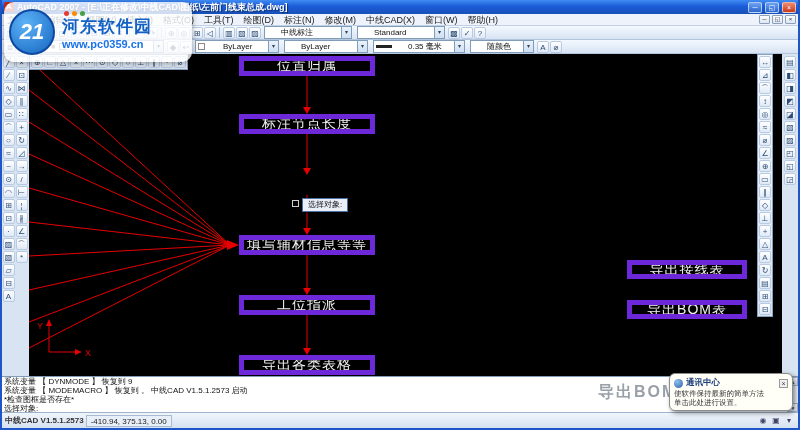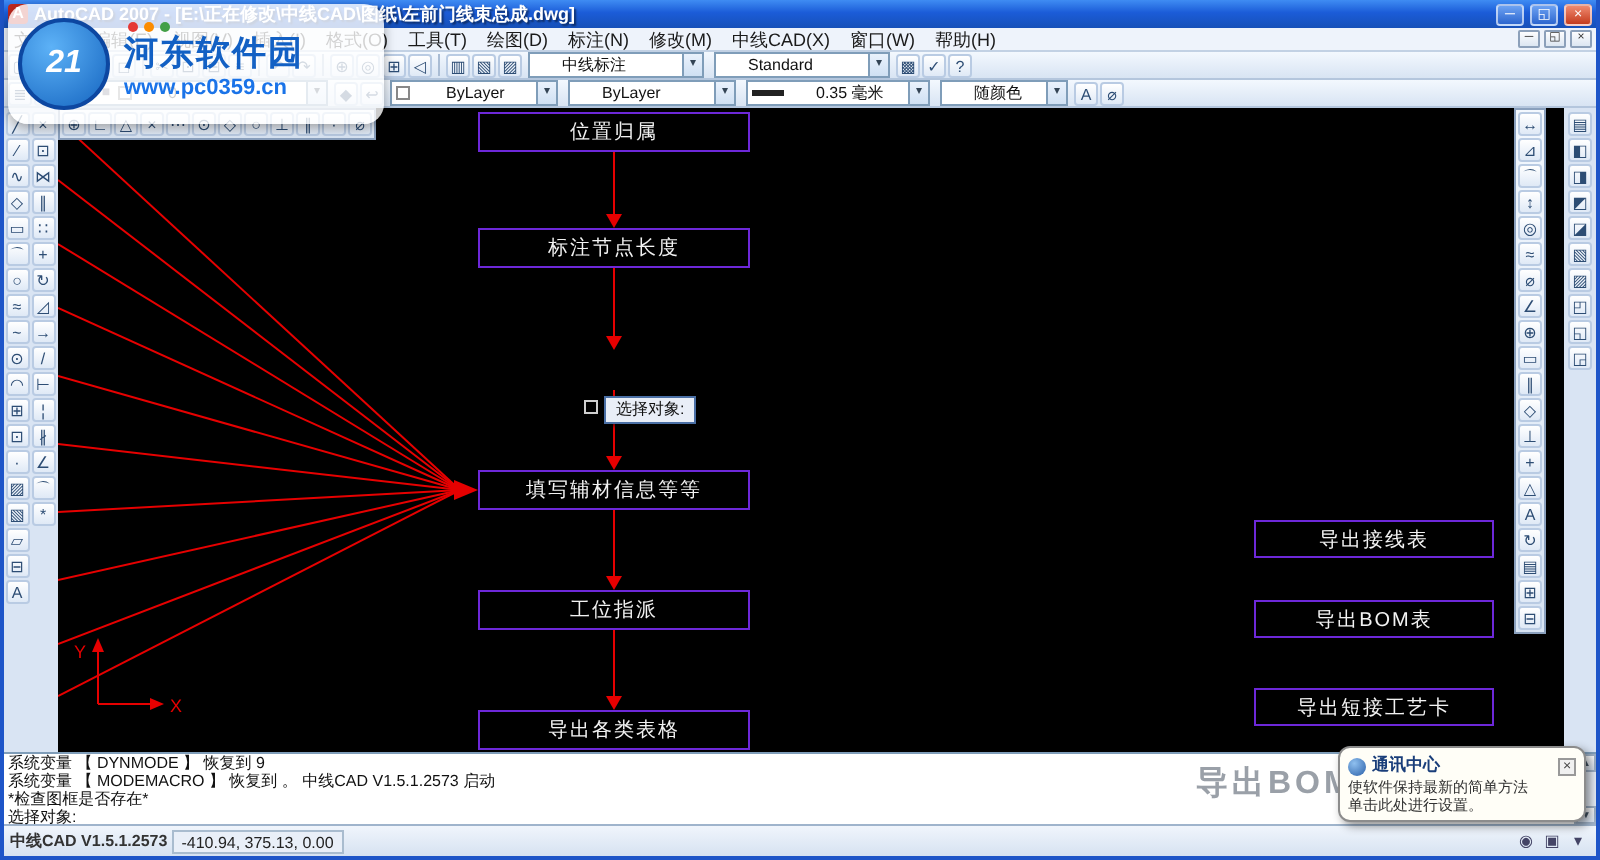--- a/index.html
+++ b/index.html
@@ -48,21 +48,21 @@
   #right-dock { width:16px; flex:0 0 16px; background:#d9e4f3; display:flex; justify-content:center; }
   .icol { width:13px; display:flex; flex-direction:column; align-items:center; gap:1px; padding-top:2px; }
   #canvas { flex:1; position:relative; background:#000; overflow:hidden; }
   #cvg { position:absolute; left:0; top:0; width:100%; height:100%; }
 
   .float-tb { position:absolute; background:linear-gradient(#f3f8fe,#d8e4f3); border:1px solid #8aa0bd;
               display:flex; gap:1px; padding:1px; z-index:8; }
   #osnap-bar { left:0; top:0; }
   #dim-col { left:728px; top:0; flex-direction:column; }
 
-  .fnode { position:absolute; border:1px solid #6d28d9; background:#000; color:#f2f2f2; font-size:10px;
+  .fnode { position:absolute; border:5px solid #6d28d9; background:#000; color:#f2f2f2; font-size:14px;
            display:flex; align-items:center; justify-content:center; letter-spacing:1px; z-index:5; white-space:nowrap; overflow:hidden; }
   #cursor-tooltip { position:absolute; left:273px; top:144px; background:#e9eef7; border:1px solid #4a6fa5; color:#111;
            font-size:8px; line-height:10px; padding:1px 5px; z-index:7; box-shadow:1px 1px 2px rgba(0,0,0,.6); white-space:nowrap; }
   #pickbox { position:absolute; left:263px; top:146px; width:7px; height:7px; border:1px solid #cfcfcf; z-index:7; }
 
   
   #cmd { height:36px; flex:0 0 36px; background:#fff; border-top:1px solid #7f9db9; position:relative; font-size:8px; line-height:9px; color:#111; }
   .cmd-line { padding-left:2px; white-space:nowrap; }
   #cmd-prompt { padding-left:2px; white-space:nowrap; }
   #cmd-logo { position:absolute; left:596px; top:7px; font-size:16px; font-weight:bold; color:#9aa0a8; letter-spacing:2px; z-index:2; }
@@ -89,21 +89,21 @@
   #balloon .b-icon { width:9px; height:9px; flex:0 0 9px; border-radius:50%; background:radial-gradient(circle at 35% 30%,#8fc0ef,#2a5fa8); }
   #balloon .b-title { font-size:8.5px; font-weight:bold; color:#1a3e7a; flex:1; }
   #balloon .b-close { width:9px; height:9px; flex:0 0 9px; border:1px solid #999; background:#f0f0f0; color:#444;
              font-size:7px; line-height:7px; text-align:center; }
   #balloon .b-line { font-size:7.5px; line-height:9px; color:#333; }
 
   
   #watermark { position:absolute; left:2px; top:2px; width:188px; height:60px; background:rgba(255,255,255,.8);
                border-radius:10px; box-shadow:0 2px 6px rgba(0,0,0,.35); display:flex; align-items:center; padding:5px; z-index:60; }
   #wm-badge { width:46px; height:46px; flex:0 0 46px; border-radius:50%; border:2px solid #0d47a1; color:#fff;
-              background:radial-gradient(circle at 35% 30%,#5db2f7,#1565c0); font-size:16px; font-weight:bold; font-style:italic;
+              background:radial-gradient(circle at 35% 30%,#5db2f7,#1565c0); font-size:22px; font-weight:bold; font-style:italic;
               display:flex; align-items:center; justify-content:center; }
   #wm-texts { margin-left:7px; position:relative; }
   #wm-dots { position:absolute; top:-4px; left:2px; display:flex; gap:3px; }
   #wm-dots i { width:5px; height:5px; border-radius:50%; display:block; }
   #wm-site { font-size:17px; font-weight:bold; color:#1260c4; letter-spacing:1px;text-align:center; }
   #wm-url { font-size:11px; color:#1a73e8; font-weight:bold; }
 </style>
 </head>
 <body>
 
@@ -329,21 +329,20 @@
         </div>
       <div id="cursor-tooltip">选择对象:</div>
       <div id="pickbox"></div>
     <div class="fnode" style="left: 210px; top: 2px; width: 136px; height: 20px;">位置归属</div>
         <div class="fnode" style="left: 210px; top: 60px; width: 136px; height: 20px;">标注节点长度</div>
         <div class="fnode" style="left: 210px; top: 181px; width: 136px; height: 20px;">填写辅材信息等等</div>
         <div class="fnode" style="left: 210px; top: 241px; width: 136px; height: 20px;">工位指派</div>
         <div class="fnode" style="left: 210px; top: 301px; width: 136px; height: 20px;">导出各类表格</div>
         <div class="fnode" style="left: 598px; top: 206px; width: 120px; height: 19px;">导出接线表</div>
         <div class="fnode" style="left: 598px; top: 246px; width: 120px; height: 19px;">导出BOM表</div>
-        <div class="fnode" style="left: 598px; top: 290px; width: 120px; height: 19px;">导出短接工艺卡</div>
       </div>
 
     <div id="right-dock">
       <div class="icol" id="view-col">
           <span class="tbtn">▤</span>
           <span class="tbtn">◧</span>
           <span class="tbtn">◨</span>
           <span class="tbtn">◩</span>
           <span class="tbtn">◪</span>
           <span class="tbtn">▧</span>

